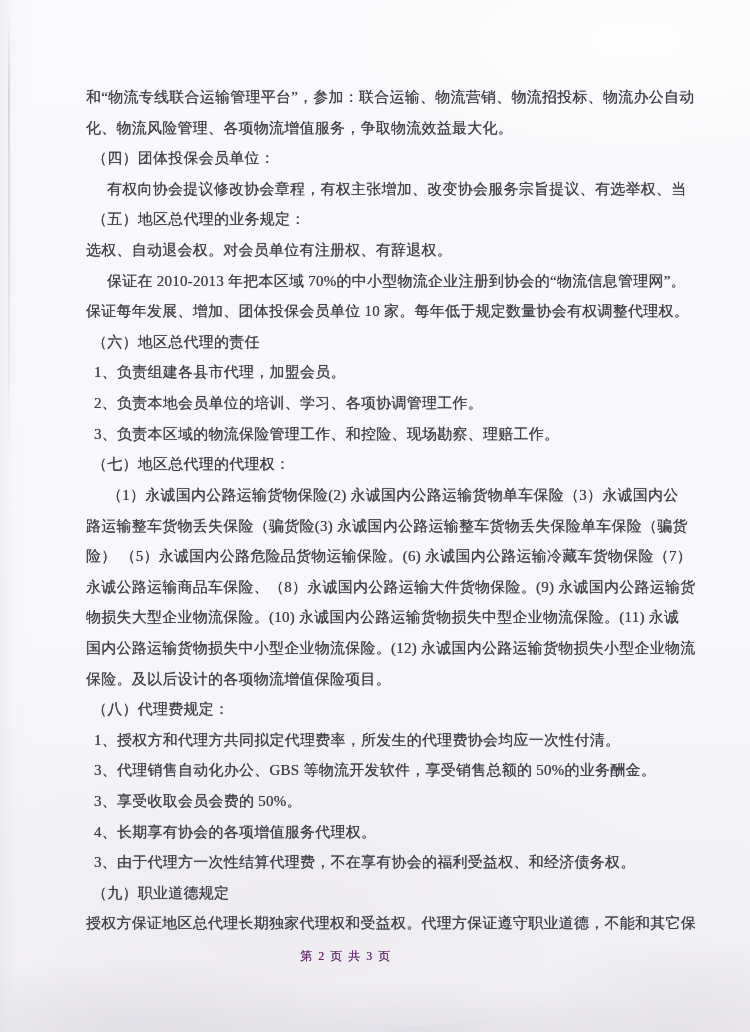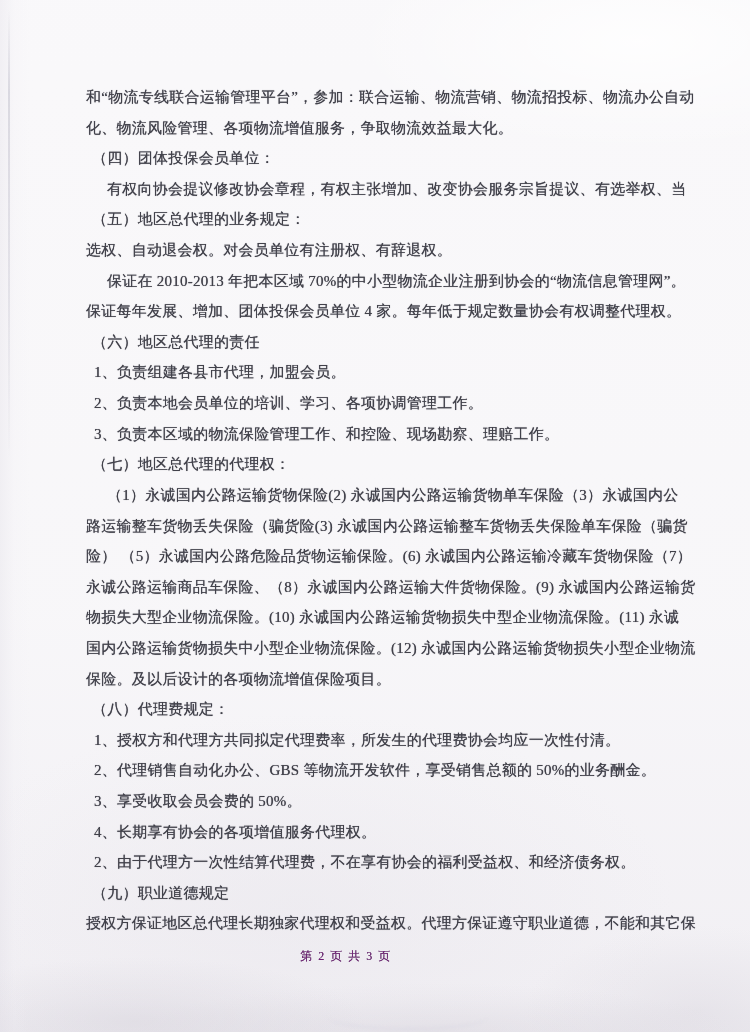--- a/index.html
+++ b/index.html
@@ -71,36 +71,36 @@
 <div class="wrinkle-bottom"></div>
 
 <div id="doc">
     <p class="line flush">和“物流专线联合运输管理平台”，参加：联合运输、物流营销、物流招投标、物流办公自动</p>
     <p class="line flush">化、物流风险管理、各项物流增值服务，争取物流效益最大化。</p>
     <p class="line header">（四）团体投保会员单位：</p>
     <p class="line para">有权向协会提议修改协会章程，有权主张增加、改变协会服务宗旨提议、有选举权、当</p>
     <p class="line header">（五）地区总代理的业务规定：</p>
     <p class="line flush">选权、自动退会权。对会员单位有注册权、有辞退权。</p>
     <p class="line para">保证在 2010-2013 年把本区域 70%的中小型物流企业注册到协会的“物流信息管理网”。</p>
-    <p class="line flush">保证每年发展、增加、团体投保会员单位 4 家。每年低于规定数量协会有权调整代理权。</p>
+    <p class="line flush">保证每年发展、增加、团体投保会员单位 10 家。每年低于规定数量协会有权调整代理权。</p>
     <p class="line header">（六）地区总代理的责任</p>
     <p class="line item">1、负责组建各县市代理，加盟会员。</p>
     <p class="line item">2、负责本地会员单位的培训、学习、各项协调管理工作。</p>
     <p class="line item">3、负责本区域的物流保险管理工作、和控险、现场勘察、理赔工作。</p>
     <p class="line header">（七）地区总代理的代理权：</p>
     <p class="line para">（1）永诚国内公路运输货物保险(2) 永诚国内公路运输货物单车保险（3）永诚国内公</p>
     <p class="line flush">路运输整车货物丢失保险（骗货险(3) 永诚国内公路运输整车货物丢失保险单车保险（骗货</p>
     <p class="line flush">险） （5）永诚国内公路危险品货物运输保险。(6) 永诚国内公路运输冷藏车货物保险（7）</p>
     <p class="line flush">永诚公路运输商品车保险、（8）永诚国内公路运输大件货物保险。(9) 永诚国内公路运输货</p>
     <p class="line flush">物损失大型企业物流保险。(10) 永诚国内公路运输货物损失中型企业物流保险。(11) 永诚</p>
     <p class="line flush">国内公路运输货物损失中小型企业物流保险。(12) 永诚国内公路运输货物损失小型企业物流</p>
     <p class="line flush">保险。及以后设计的各项物流增值保险项目。</p>
     <p class="line header">（八）代理费规定：</p>
     <p class="line item">1、授权方和代理方共同拟定代理费率，所发生的代理费协会均应一次性付清。</p>
-    <p class="line item">2、代理销售自动化办公、GBS 等物流开发软件，享受销售总额的 50%的业务酬金。</p>
+    <p class="line item">3、代理销售自动化办公、GBS 等物流开发软件，享受销售总额的 50%的业务酬金。</p>
     <p class="line item">3、享受收取会员会费的 50%。</p>
     <p class="line item">4、长期享有协会的各项增值服务代理权。</p>
-    <p class="line item">2、由于代理方一次性结算代理费，不在享有协会的福利受益权、和经济债务权。</p>
+    <p class="line item">3、由于代理方一次性结算代理费，不在享有协会的福利受益权、和经济债务权。</p>
     <p class="line header">（九）职业道德规定</p>
     <p class="line flush">授权方保证地区总代理长期独家代理权和受益权。代理方保证遵守职业道德，不能和其它保</p>
   </div>
 
 <div class="footer">第 2 页 共 3 页</div>
 
 </body></html>

